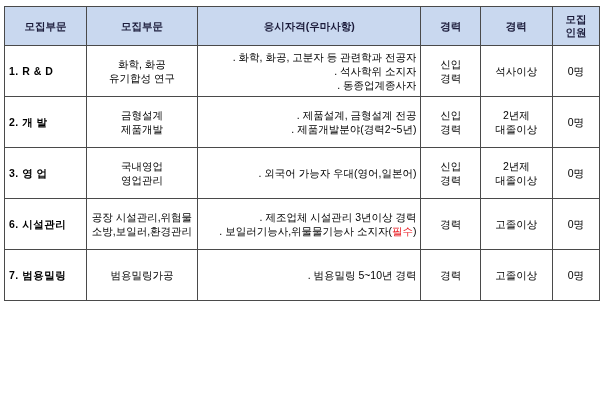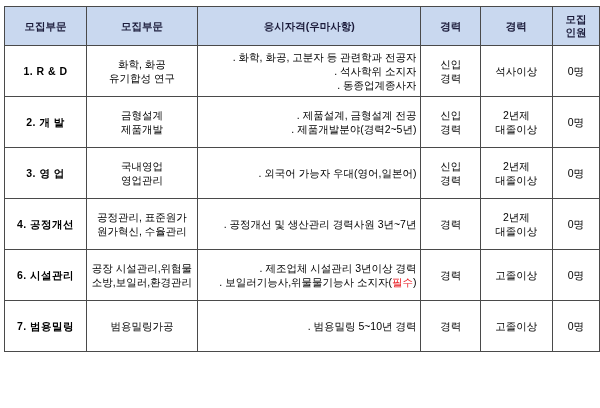--- a/index.html
+++ b/index.html
@@ -37,21 +37,20 @@
     color: #1b1b3a;
   }
   .col-dept { width: 80px; }
   .col-duty { width: 108px; }
   .col-qual { width: 218px; }
   .col-exp1 { width: 58px; }
   .col-exp2 { width: 70px; }
   .col-cnt  { width: 46px; }
 
   td.cell-dept {
-    text-align: center;
     font-weight: bold;
     font-size: 11.5px;
     letter-spacing: 0.5px;
     height: 46px;
   }
   td.cell-duty, td.cell-qual {
     text-align: right;
     padding-left: 8px;
   }
   td.cell-duty { text-align: center; }
@@ -154,38 +153,20 @@
           <span class="line">신입</span>
           <span class="line">경력</span>
         </td>
         <td class="cell-exp2">
           <span class="line">2년제</span>
           <span class="line">대졸이상</span>
         </td>
         <td class="cell-cnt">0명</td>
       </tr>
       <tr>
-        <td class="cell-dept">4. 공정개선</td>
-        <td class="cell-duty">
-          <span class="line">공정관리, 표준원가</span>
-          <span class="line">원가혁신, 수율관리</span>
-        </td>
-        <td class="cell-qual qual">
-          <span class="line">공정개선 및 생산관리 경력사원 3년~7년</span>
-        </td>
-        <td class="cell-exp1">
-          <span class="line">경력</span>
-        </td>
-        <td class="cell-exp2">
-          <span class="line">2년제</span>
-          <span class="line">대졸이상</span>
-        </td>
-        <td class="cell-cnt">0명</td>
-      </tr>
-      <tr>
         <td class="cell-dept">6. 시설관리</td>
         <td class="cell-duty">
           <span class="line">공장 시설관리,위험물</span>
           <span class="line">소방,보일러,환경관리</span>
         </td>
         <td class="cell-qual qual">
           <span class="line">제조업체 시설관리 3년이상 경력</span>
           <span class="line">보일러기능사,위물물기능사 소지자(<span class="hl">필수</span>)</span>
         </td>
         <td class="cell-exp1">

